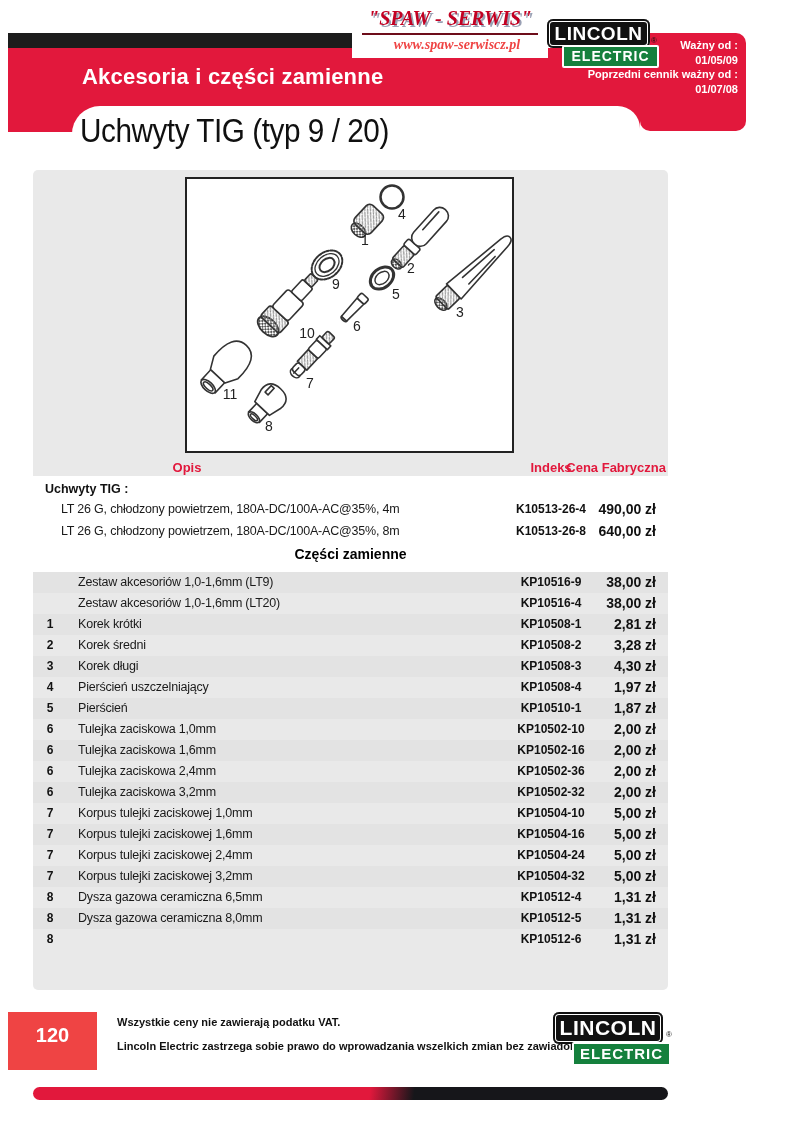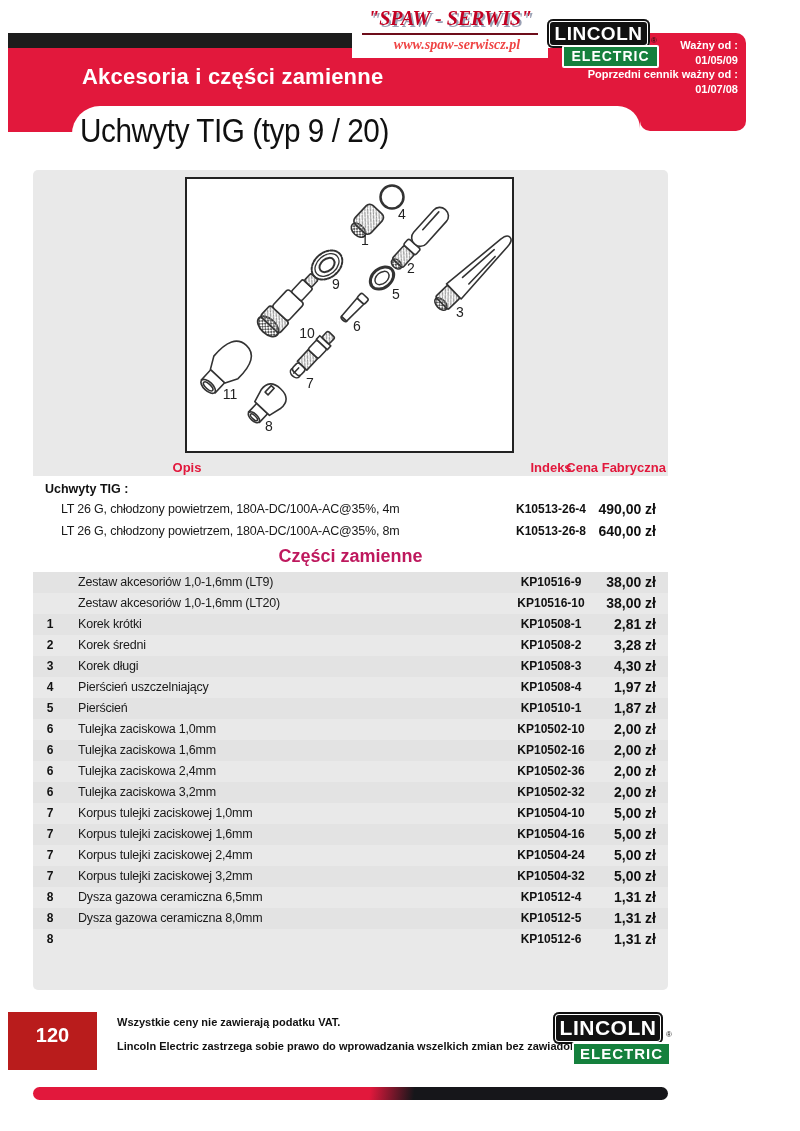--- a/index.html
+++ b/index.html
@@ -52,36 +52,36 @@
 
   
   .hdr{color:#e2183c;font-weight:bold;font-size:13px;}
   #hdr-opis{left:92px;top:460px;width:190px;text-align:center;}
   #hdr-indeks{left:501px;top:460px;width:100px;text-align:center;}
   #hdr-cena{left:560px;top:460px;width:106px;text-align:right;}
 
   #white-section{left:33px;top:476px;width:635px;height:96px;background:#fff;}
   #sec1-title{left:45px;top:482px;font-size:12.5px;font-weight:bold;color:#111;}
   #uch-rows{left:33px;top:498px;width:635px;}
-  #sec2-title{left:33px;top:546px;width:635px;text-align:center;color:#be185d;
-              font-size:18px;font-weight:bold;}
+  #sec2-title{left:33px;top:546px;width:635px;text-align:center;color:#000000;
+              font-size:14px;font-weight:bold;}
 
   .row{position:relative;width:635px;}
   .urow{height:22px;line-height:22px;}
   .prow{height:21px;line-height:21px;}
   #parts-rows{left:33px;top:572px;width:635px;}
   #parts-rows .prow:nth-of-type(odd){background:#e3e3e3;}
   .c-num{position:absolute;left:4px;width:26px;text-align:center;font-weight:bold;font-size:12px;color:#111;}
   .c-desc{position:absolute;left:45px;font-size:12.5px;color:#1a1a1a;letter-spacing:-.2px;white-space:nowrap;}
   .urow .c-desc{left:28px;}
   .c-idx{position:absolute;left:458px;width:120px;text-align:center;font-weight:bold;font-size:12px;color:#111;}
   .c-price{position:absolute;left:523px;width:100px;text-align:right;font-weight:bold;font-size:14px;color:#111;}
 
   
-  #pageno-box{left:8px;top:1012px;width:89px;height:58px;background:#b91c1c;
+  #pageno-box{left:8px;top:1012px;width:89px;height:58px;background:#ef4444;
               color:#fff;font-size:20px;font-weight:bold;text-align:center;line-height:46px;}
   #note1{left:117px;top:1016px;font-size:11px;font-weight:bold;color:#111;}
   #note2{left:117px;top:1040px;font-size:11px;font-weight:bold;color:#111;}
   #bottom-bar{left:33px;top:1087px;width:635px;height:13px;border-radius:7px;
               background:linear-gradient(97deg,#e2183c 0 53%,#16161a 60% 100%);}
 </style>
 </head>
 <body>
 
 <div id="page">
@@ -239,21 +239,21 @@
   <div class="abs" id="parts-rows">
     <div class="row prow">
         <span class="c-num"></span>
         <span class="c-desc">Zestaw akcesoriów 1,0-1,6mm (LT9)</span>
         <span class="c-idx">KP10516-9</span>
         <span class="c-price">38,00 zł</span>
       </div>
       <div class="row prow">
         <span class="c-num"></span>
         <span class="c-desc">Zestaw akcesoriów 1,0-1,6mm (LT20)</span>
-        <span class="c-idx">KP10516-10</span>
+        <span class="c-idx">KP10516-4</span>
         <span class="c-price">38,00 zł</span>
       </div>
       <div class="row prow">
         <span class="c-num">1</span>
         <span class="c-desc">Korek krótki</span>
         <span class="c-idx">KP10508-1</span>
         <span class="c-price">2,81 zł</span>
       </div>
       <div class="row prow">
         <span class="c-num">2</span>

